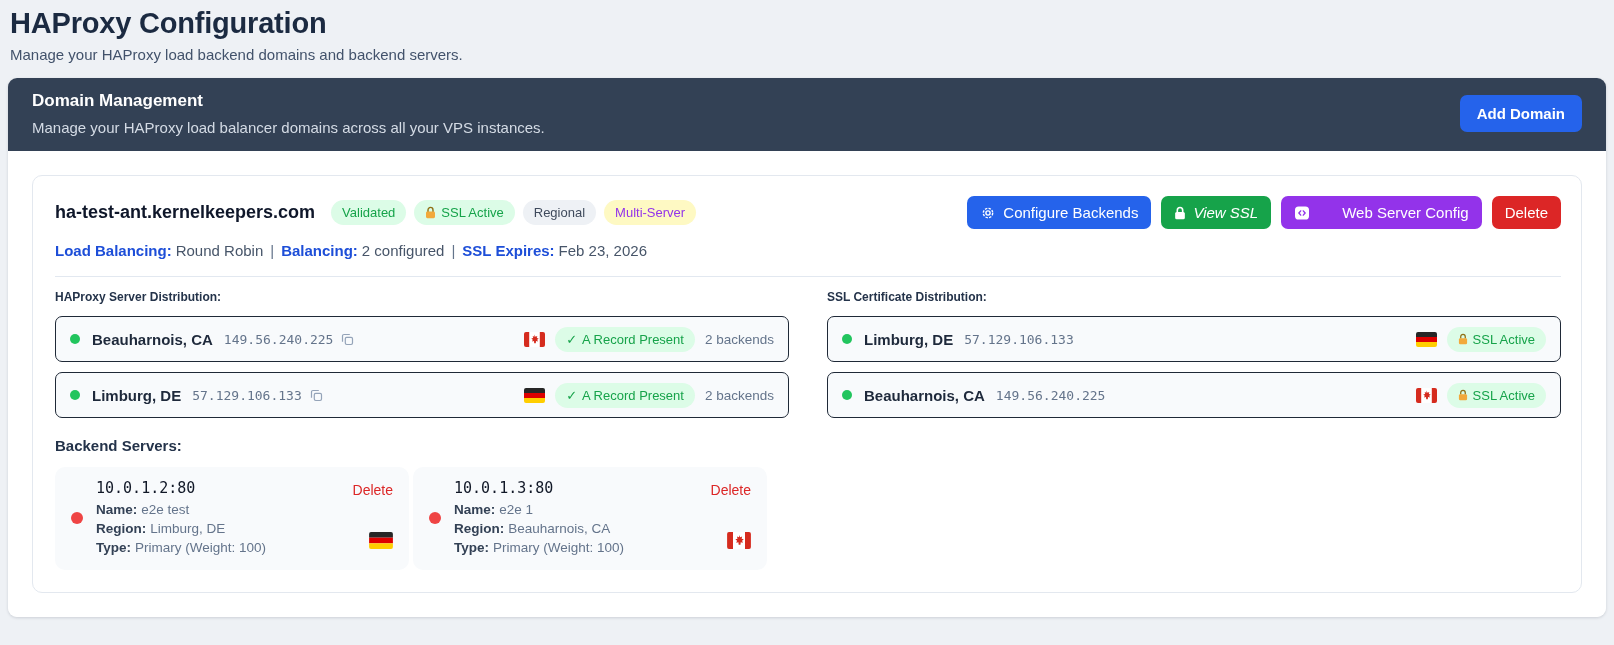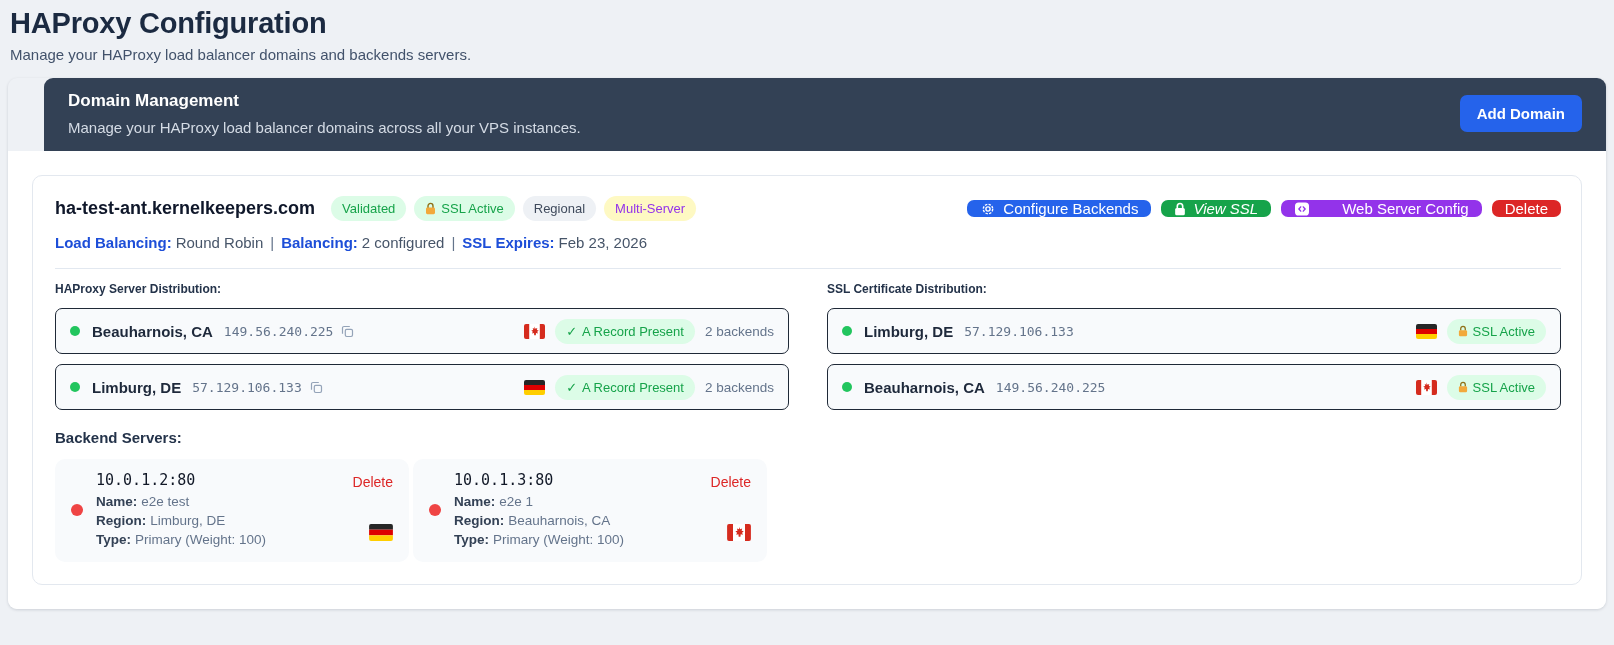--- a/index.html
+++ b/index.html
@@ -12,40 +12,40 @@
   }
   
   .page-header { padding:7px 12px 0 10px; }
   .page-title { font-size:29px; font-weight:700; color:#1b2a41; letter-spacing:-.2px; }
   .page-subtitle { font-size:15px; color:#42526b; margin-top:6px; }
 
   
   .panel { margin:15px 8px 0; border-radius:9px; box-shadow:0 1px 3px rgba(15,23,42,.15); }
   .panel-header {
     background:#334155; color:#fff; border-radius:9px 9px 0 0;
-    padding:13px 24px 15px; display:flex; align-items:center; justify-content:space-between;margin-left:36px;
+    padding:13px 24px 15px; display:flex; align-items:center; justify-content:space-between;
   }
   .panel-title { font-size:17px; font-weight:700; }
   .panel-subtitle { font-size:15px; font-weight:400; color:#d4dbe5; margin-top:8px; }
   .btn { border:none; border-radius:7px; color:#fff; font-family:inherit; cursor:pointer; display:inline-flex; align-items:center; gap:7px; }
   .btn-add { background:#2563eb; padding:10px 17px; font-size:15px; font-weight:600; }
   .panel-body { background:#fff; border-radius:0 0 9px 9px; padding:24px; }
 
   
   .domain-card { border:1px solid #e3e8ef; border-radius:10px; padding:20px 20px 22px 22px; }
   .domain-top { display:flex; justify-content:space-between; align-items:center; }
   .domain-left { display:flex; align-items:center; gap:16px; }
   .domain-name { font-size:18px; font-weight:700; color:#0f172a; }
   .badges { display:flex; gap:8px; }
   .badge { font-size:13px; padding:5px 11px; border-radius:999px; display:inline-flex; align-items:center; gap:5px; white-space:nowrap; }
   .badge-green { background:#dcfce7; color:#16a34a; }
   .badge-gray { background:#eef1f5; color:#3f4a5c; }
   .badge-purple { background:#fef9c3; color:#9333ea; }
   .actions { display:flex; gap:10px; }
-  .btn-action { padding:0 13px; font-size:15px; }
+  .btn-action { padding:8px 13px; font-size:15px; }
   .btn-blue { background:#2563eb; } .btn-grn { background:#16a34a;font-style:italic; }
   .btn-purple { background:#9333ea;gap:32px; } .btn-red { background:#dc2626; }
 
   .info-line { margin-top:13px; font-size:15px; color:#475569; }
   .info-line b { color:#1d4ed8; font-weight:700; margin-right:4px; }
   .info-sep { color:#64748b; margin:0 7px; }
 
   .divider { border-top:1px solid #e2e8f0; margin:17px 0 13px; }
 
   
@@ -79,21 +79,21 @@
   .b-line b { color:#334155; font-weight:700; margin-right:4px; }
   .b-right { display:flex; flex-direction:column; align-items:flex-end; justify-content:space-between; padding:3px 2px 9px 0; }
   .delete-link { color:#dc2626; font-size:14px; cursor:pointer; }
   .b-right .flag { margin-right:0; }
 </style>
 </head>
 <body>
 
 <div class="page-header">
   <div class="page-title">HAProxy Configuration</div>
-  <div class="page-subtitle">Manage your HAProxy load balancer domains and backends servers.</div>
+  <div class="page-subtitle">Manage your HAProxy load backend domains and backend servers.</div>
 </div>
 
 <div class="panel">
   <div class="panel-header">
     <div>
       <div class="panel-title">Domain Management</div>
       <div class="panel-subtitle">Manage your HAProxy load balancer domains across all your VPS instances.</div>
     </div>
     <button class="btn btn-add">Add Domain</button>
   </div>

